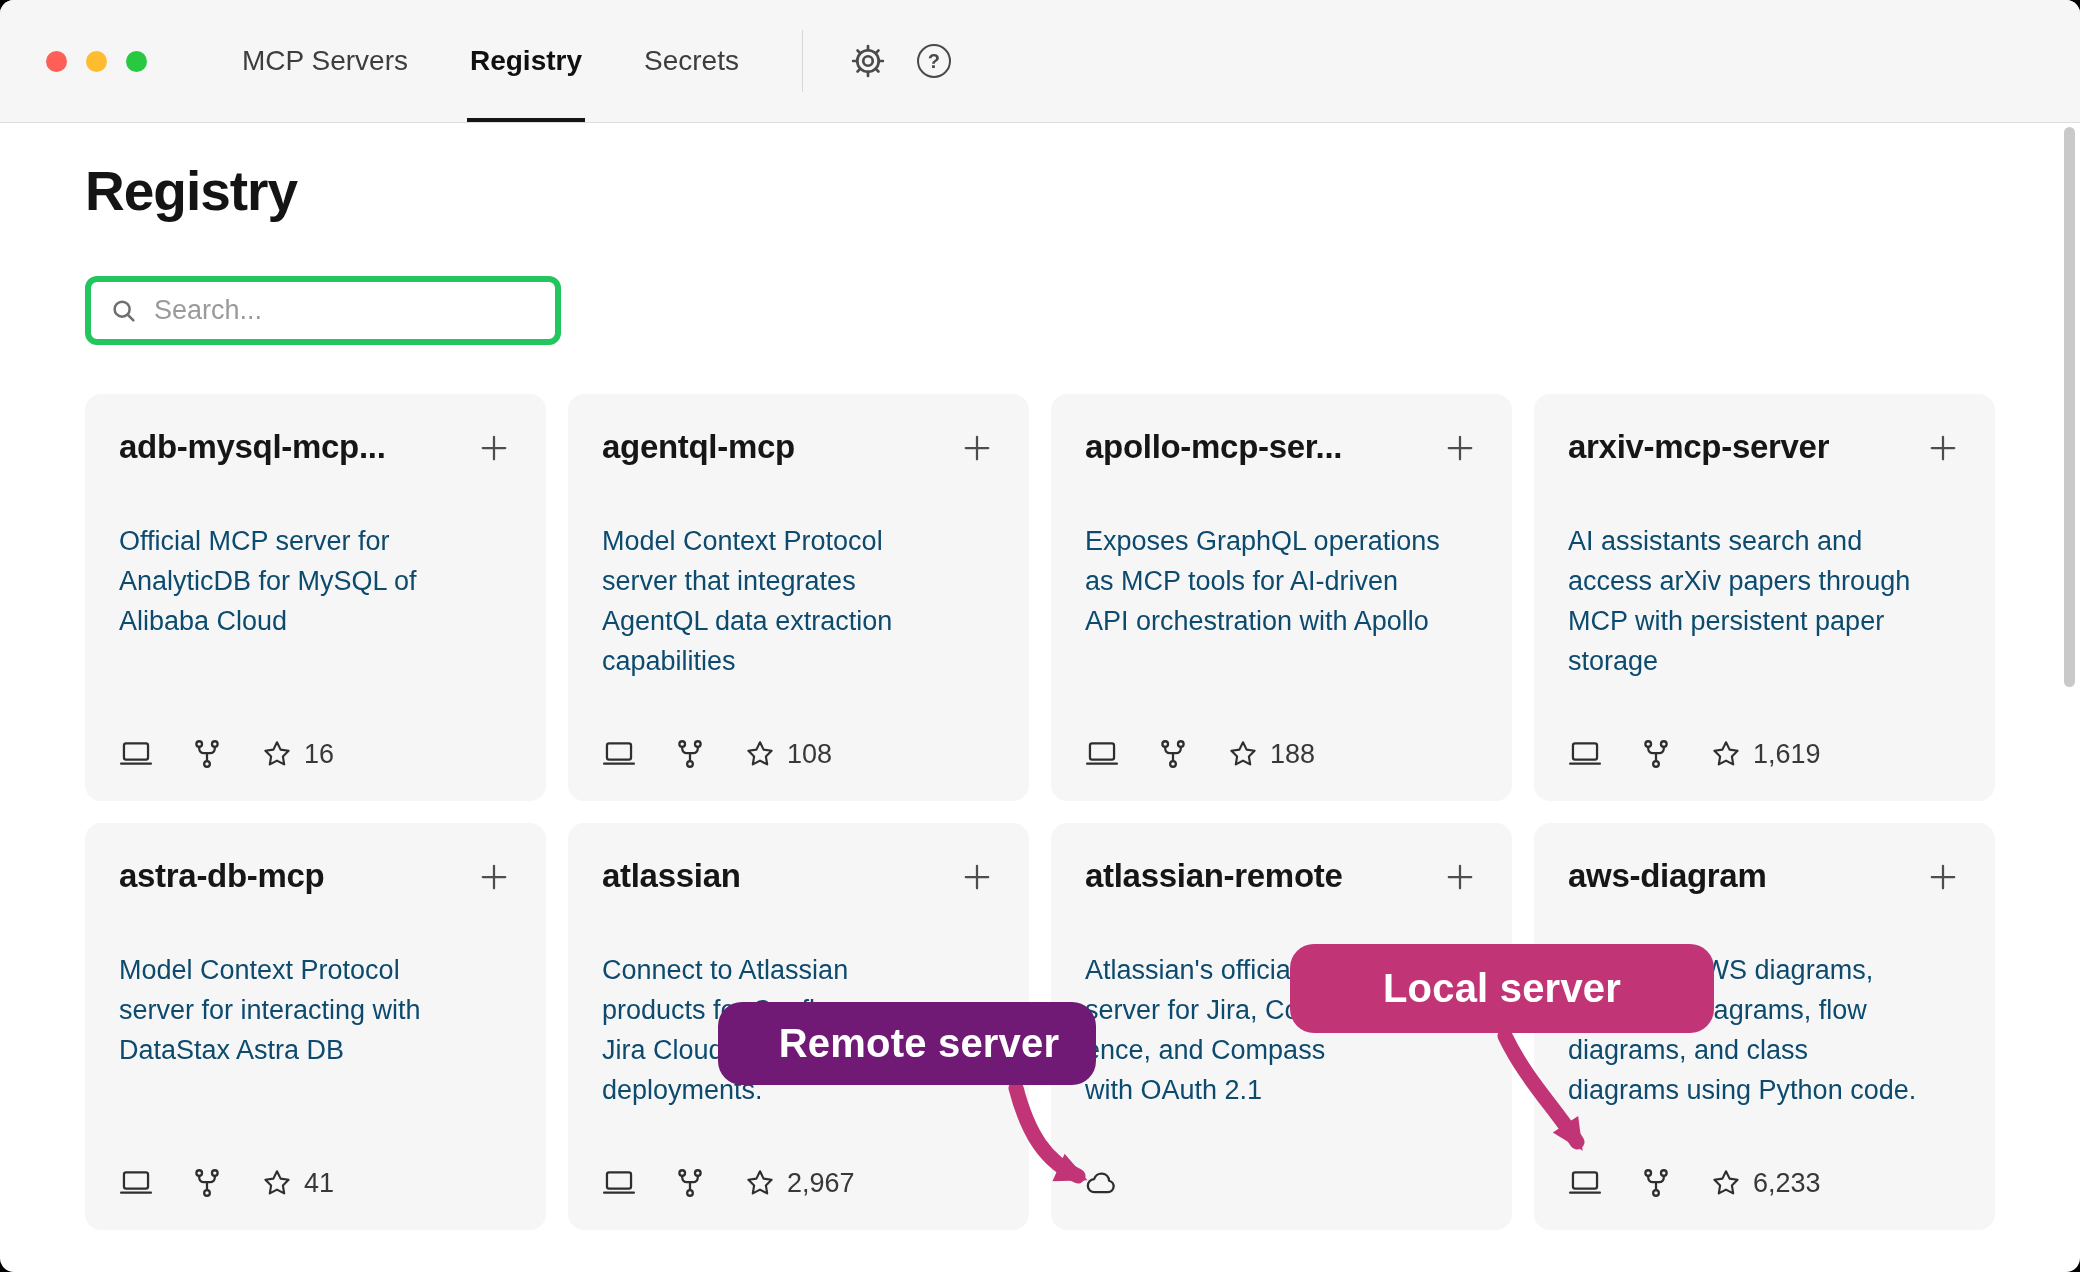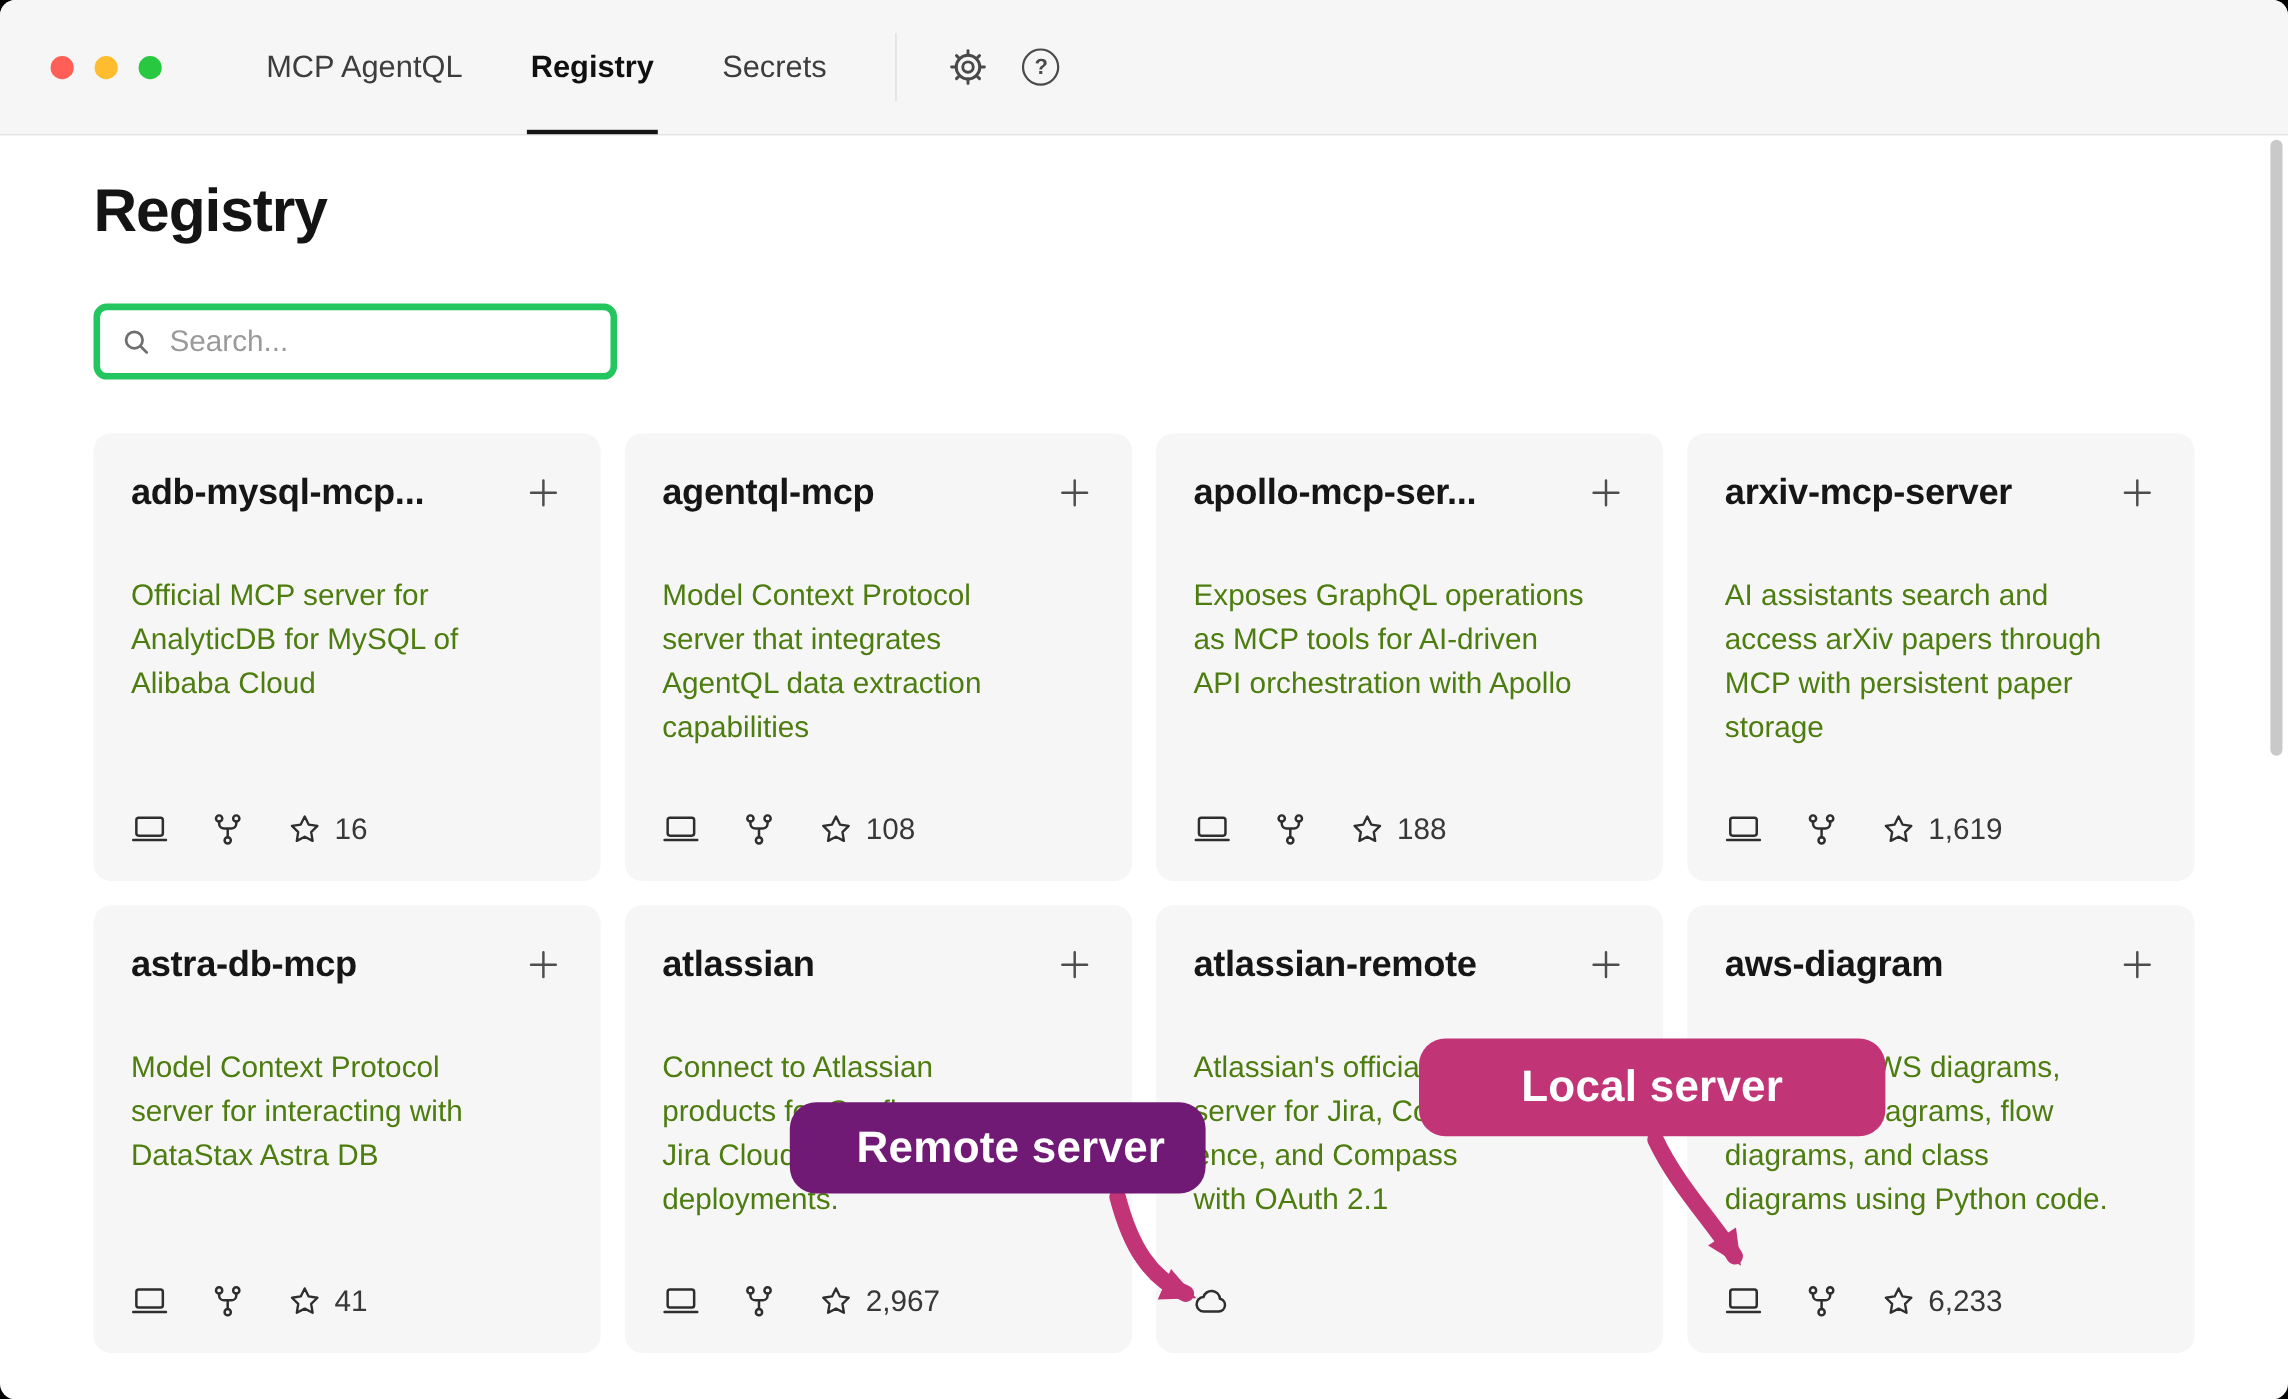--- a/index.html
+++ b/index.html
@@ -45,21 +45,21 @@
   
   .grid { margin-top: 49px; display: grid; grid-template-columns: repeat(4, 1fr);
           column-gap: 32px; row-gap: 37px; gap: 22px; }
   .card { position: relative; background: #f6f6f7; border-radius: 16px;
           height: 407px; padding: 34px; }
   .card-head { display: flex; justify-content: space-between; align-items: flex-start; }
   .card-title { font-size: 33px; font-weight: 700; color: #161616; letter-spacing: -0.3px;
                 white-space: nowrap; overflow: hidden; }
   .plus-btn { background: none; border: none; cursor: pointer; padding: 0; margin: 2px 0 0 8px; flex: none; }
   .plus-btn .icon { width: 36px; height: 36px; stroke: #4d4d4d; stroke-width: 1.5; }
-  .card-desc { margin-top: 52px; font-size: 27px; line-height: 40px; color: #4d7c0f;
+  .card-desc { margin-top: 52px; font-size: 27px; line-height: 40px; color: #0c4a6e;
                white-space: pre-line; }
   .card-foot { position: absolute; left: 34px; bottom: 30px; display: flex;
                align-items: center; gap: 37px; }
   .card-foot .icon { width: 34px; height: 34px; stroke: #2e2e2e; stroke-width: 1.6; }
   .stars { display: flex; align-items: center; gap: 11px; font-size: 27px; color: #383838; }
   .stars .icon { width: 32px; height: 32px; }
   .icon { fill: none; stroke-linecap: round; stroke-linejoin: round; }
 
   
   .arrows { position: absolute; left: 0; top: 0; width: 2080px; height: 1272px;
@@ -112,21 +112,21 @@
 
 <div class="window">
 
   <header class="topbar">
     <div class="traffic">
       <span class="tl" style="background: rgb(255, 95, 87);"></span>
       <span class="tl" style="background: rgb(254, 188, 46);"></span>
       <span class="tl" style="background: rgb(40, 200, 64);"></span>
     </div>
     <nav class="tabs">
-      <div class="tab">MCP AgentQL</div>
+      <div class="tab">MCP Servers</div>
       <div class="tab active">Registry</div>
       <div class="tab">Secrets</div>
     </nav>
     <div class="tb-divider"></div>
     <button class="iconbtn gear">
       <svg class="icon" viewBox="0 0 24 24">
           <use href="#i-gear"></use>
         </svg>
     </button>
     <button class="iconbtn help">

